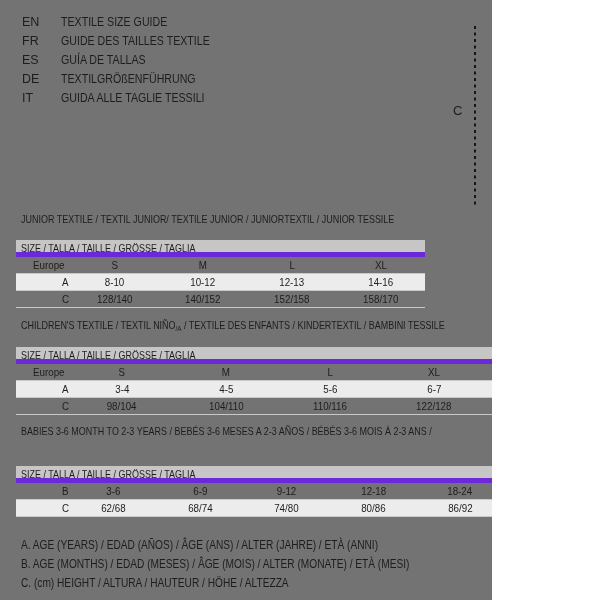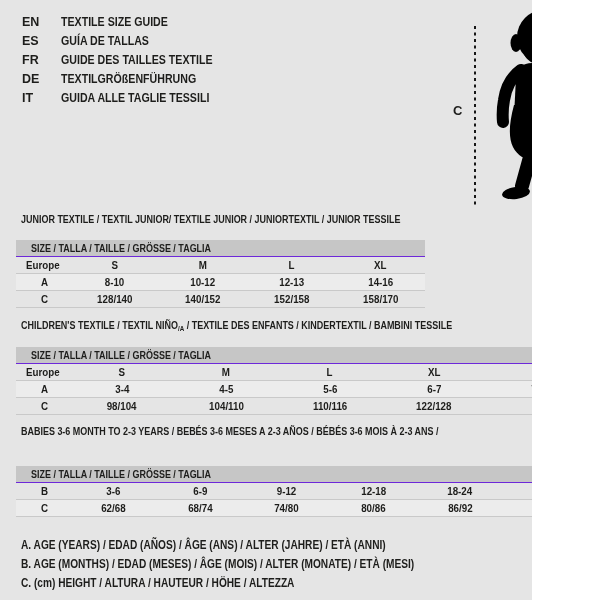--- a/index.html
+++ b/index.html
@@ -1,18 +1,18 @@
 <!DOCTYPE html>
 <html><head>
 <meta charset="utf-8">
 <style>
   *{margin:0;padding:0;box-sizing:border-box}
   html,body{width:600px;height:600px;background:#fff}
-  .canvas{position:relative;width:532px;height:600px;background:#e5e5e5;color:#1d1d1b;
-          font-family:"Liberation Sans",sans-serif;font-weight:700;overflow:hidden}
+  .canvas{position:relative;width:492px;height:600px;background:#737373;color:#1d1d1b;
+          font-family:"Liberation Sans",sans-serif;font-weight:400;overflow:hidden}
 
   
   .sx78{display:inline-block;white-space:nowrap;transform:scaleX(.78);transform-origin:0 50%}
   .sx85{display:inline-block;white-space:nowrap;transform:scaleX(.85);transform-origin:50% 50%}
   .sx85l{display:inline-block;white-space:nowrap;transform:scaleX(.85);transform-origin:0 50%}
 
   
   .lang{position:absolute;left:22px;top:13px;font-size:12.5px}
   .lang-row{height:19px;line-height:19px;display:flex}
   .lang-code{width:39px;flex:0 0 39px}
@@ -25,52 +25,52 @@
 
   
   .sec-title{position:absolute;left:21px;font-size:11.5px;line-height:15px}
   .s1t{top:212px}.s2t{top:318px}.s3t{top:424px}
 
   
   .tbl{position:absolute;left:16px;font-size:11.5px}
   .tb1{top:240px;width:409px}
   .tb2{top:347px;width:574px}
   .tb3{top:466px;width:574px}
-  .thead{height:17px;line-height:16px;background:#c6c6c6;border-bottom:1px solid #6d28d9;padding-left:15px}
+  .thead{height:17px;line-height:16px;background:#c6c6c6;border-bottom:5px solid #6d28d9;padding-left:5px}
   .trow{display:grid;height:17px;line-height:16px;border-bottom:1px solid #c9c9c9}
   .c4{grid-template-columns:54px repeat(4,1fr)}
   .c5{grid-template-columns:54px repeat(5,1fr)}
   .c6{grid-template-columns:54px repeat(6,1fr)}
   .alt{background:#ececec}
   .cell{text-align:center;overflow:hidden}
-  .lbl{text-align:center;padding-left:5px}
+  .lbl{text-align:right;padding-left:5px}
 
   
   .fnotes{position:absolute;left:21px;top:535px;font-size:13px}
   .fnote{height:19px;line-height:19px}
 
   .sub{font-size:8px;vertical-align:-2px}
 </style>
 </head>
 <body>
 
 <div class="canvas">
 
   <div class="lang">
     <div class="lang-row">
       <span class="lang-code">EN</span>
       <span class="sx85l">TEXTILE SIZE GUIDE</span>
     </div>
     <div class="lang-row">
+      <span class="lang-code">FR</span>
+      <span class="sx85l">GUIDE DES TAILLES TEXTILE</span>
+    </div>
+    <div class="lang-row">
       <span class="lang-code">ES</span>
       <span class="sx85l">GUÍA DE TALLAS</span>
-    </div>
-    <div class="lang-row">
-      <span class="lang-code">FR</span>
-      <span class="sx85l">GUIDE DES TAILLES TEXTILE</span>
     </div>
     <div class="lang-row">
       <span class="lang-code">DE</span>
       <span class="sx85l">TEXTILGRÖßENFÜHRUNG</span>
     </div>
     <div class="lang-row">
       <span class="lang-code">IT</span>
       <span class="sx85l">GUIDA ALLE TAGLIE TESSILI</span>
     </div>
   </div>

